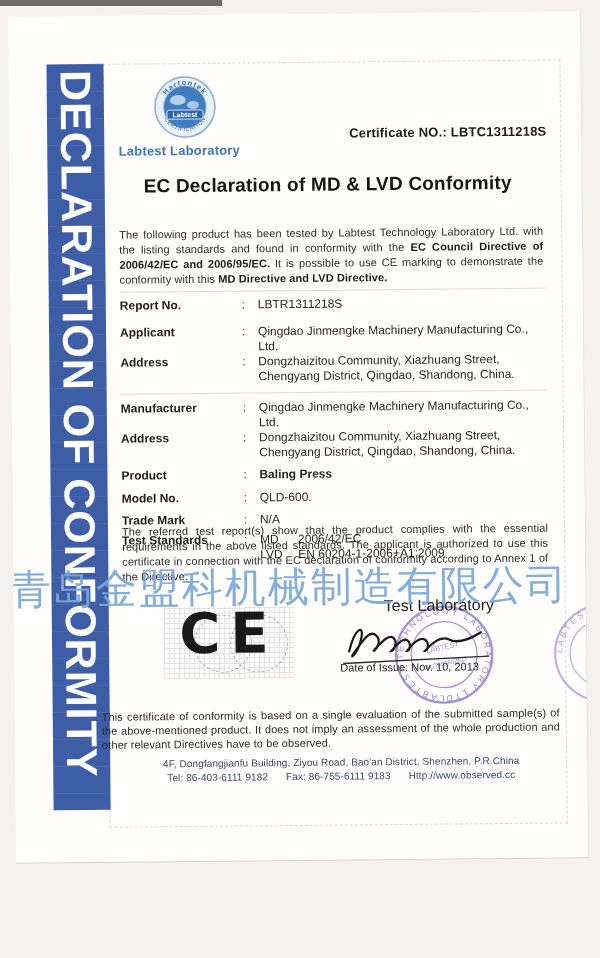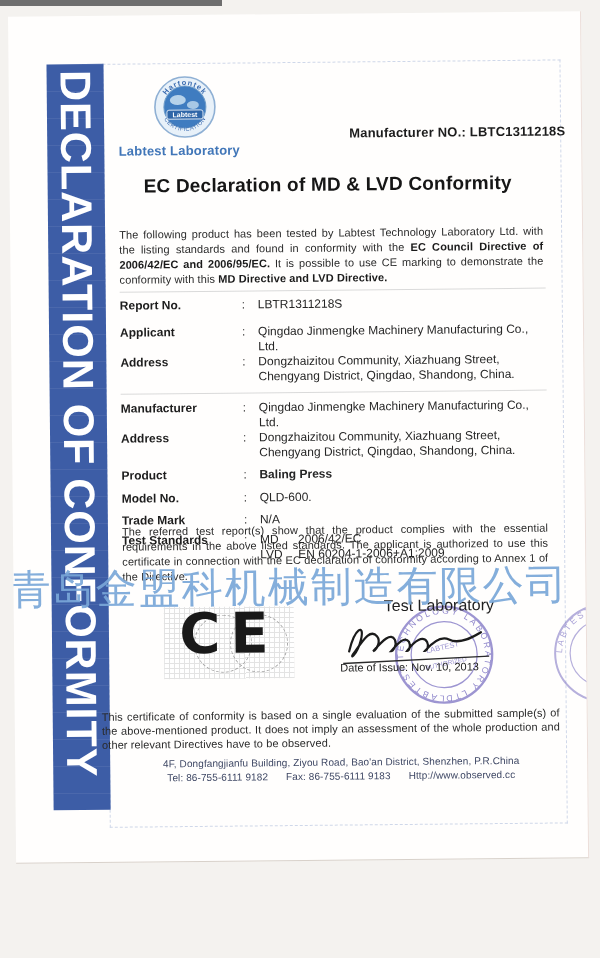--- a/index.html
+++ b/index.html
@@ -127,21 +127,21 @@
     </text>
     <text font-size="5.6" fill="#3a6bb0" letter-spacing="0.6">
       <textPath href="#arcBot" startOffset="50%" text-anchor="middle">CERTIFICATION</textPath>
     </text>
     <rect x="14" y="35" width="36" height="9" rx="2" fill="#2f66a8" stroke="#ffffff" stroke-width="0.8"></rect>
     <text x="32" y="42" font-size="7" font-weight="bold" fill="#ffffff" text-anchor="middle">Labtest</text>
   </svg>
   <div class="logo-label">Labtest Laboratory</div>
 
   <div class="cert-no">
-    <span>Manufacturer NO.:</span>
+    <span>Certificate NO.:</span>
     <span>LBTC1311218S</span>
   </div>
 
   <div class="title">EC Declaration of MD &amp; LVD Conformity</div>
 
   <div class="para intro"><span>The following product has been tested by Labtest Technology Laboratory Ltd. with the listing standards and found in conformity with the </span><b>EC Council Directive of 2006/42/EC and 2006/95/EC.</b><span> It is possible to use CE marking to demonstrate the conformity with this </span><b>MD Directive and LVD Directive.</b></div>
 
   <div class="ctable">
     <div class="trow r0">
       <span class="tl">Report No.</span>
@@ -239,17 +239,17 @@
     <text font-size="8.6" fill="#6f64bd" letter-spacing="2.4" opacity="0.7">
       <textPath href="#stampRing2" startOffset="25%">LABTEST TECHNOLOGY LABORATORY LTD ·</textPath>
     </text>
   </svg>
 
   <div class="para disclaimer">This certificate of conformity is based on a single evaluation of the submitted sample(s) of the above-mentioned product. It does not imply an assessment of the whole production and other relevant Directives have to be observed.</div>
 
   <div class="footer">
     <div>4F, Dongfangjianfu Building, Ziyou Road, Bao'an District, Shenzhen, P.R.China</div>
     <div>
-      <span>Tel: 86-755-6111 9182</span><span class="gap"></span><span>Fax: 86-755-6111 9183</span><span class="gap"></span><span>Http://www.observed.cc</span>
+      <span>Tel: 86-403-6111 9182</span><span class="gap"></span><span>Fax: 86-755-6111 9183</span><span class="gap"></span><span>Http://www.observed.cc</span>
     </div>
   </div>
 
 </div>
 
 </body></html>

